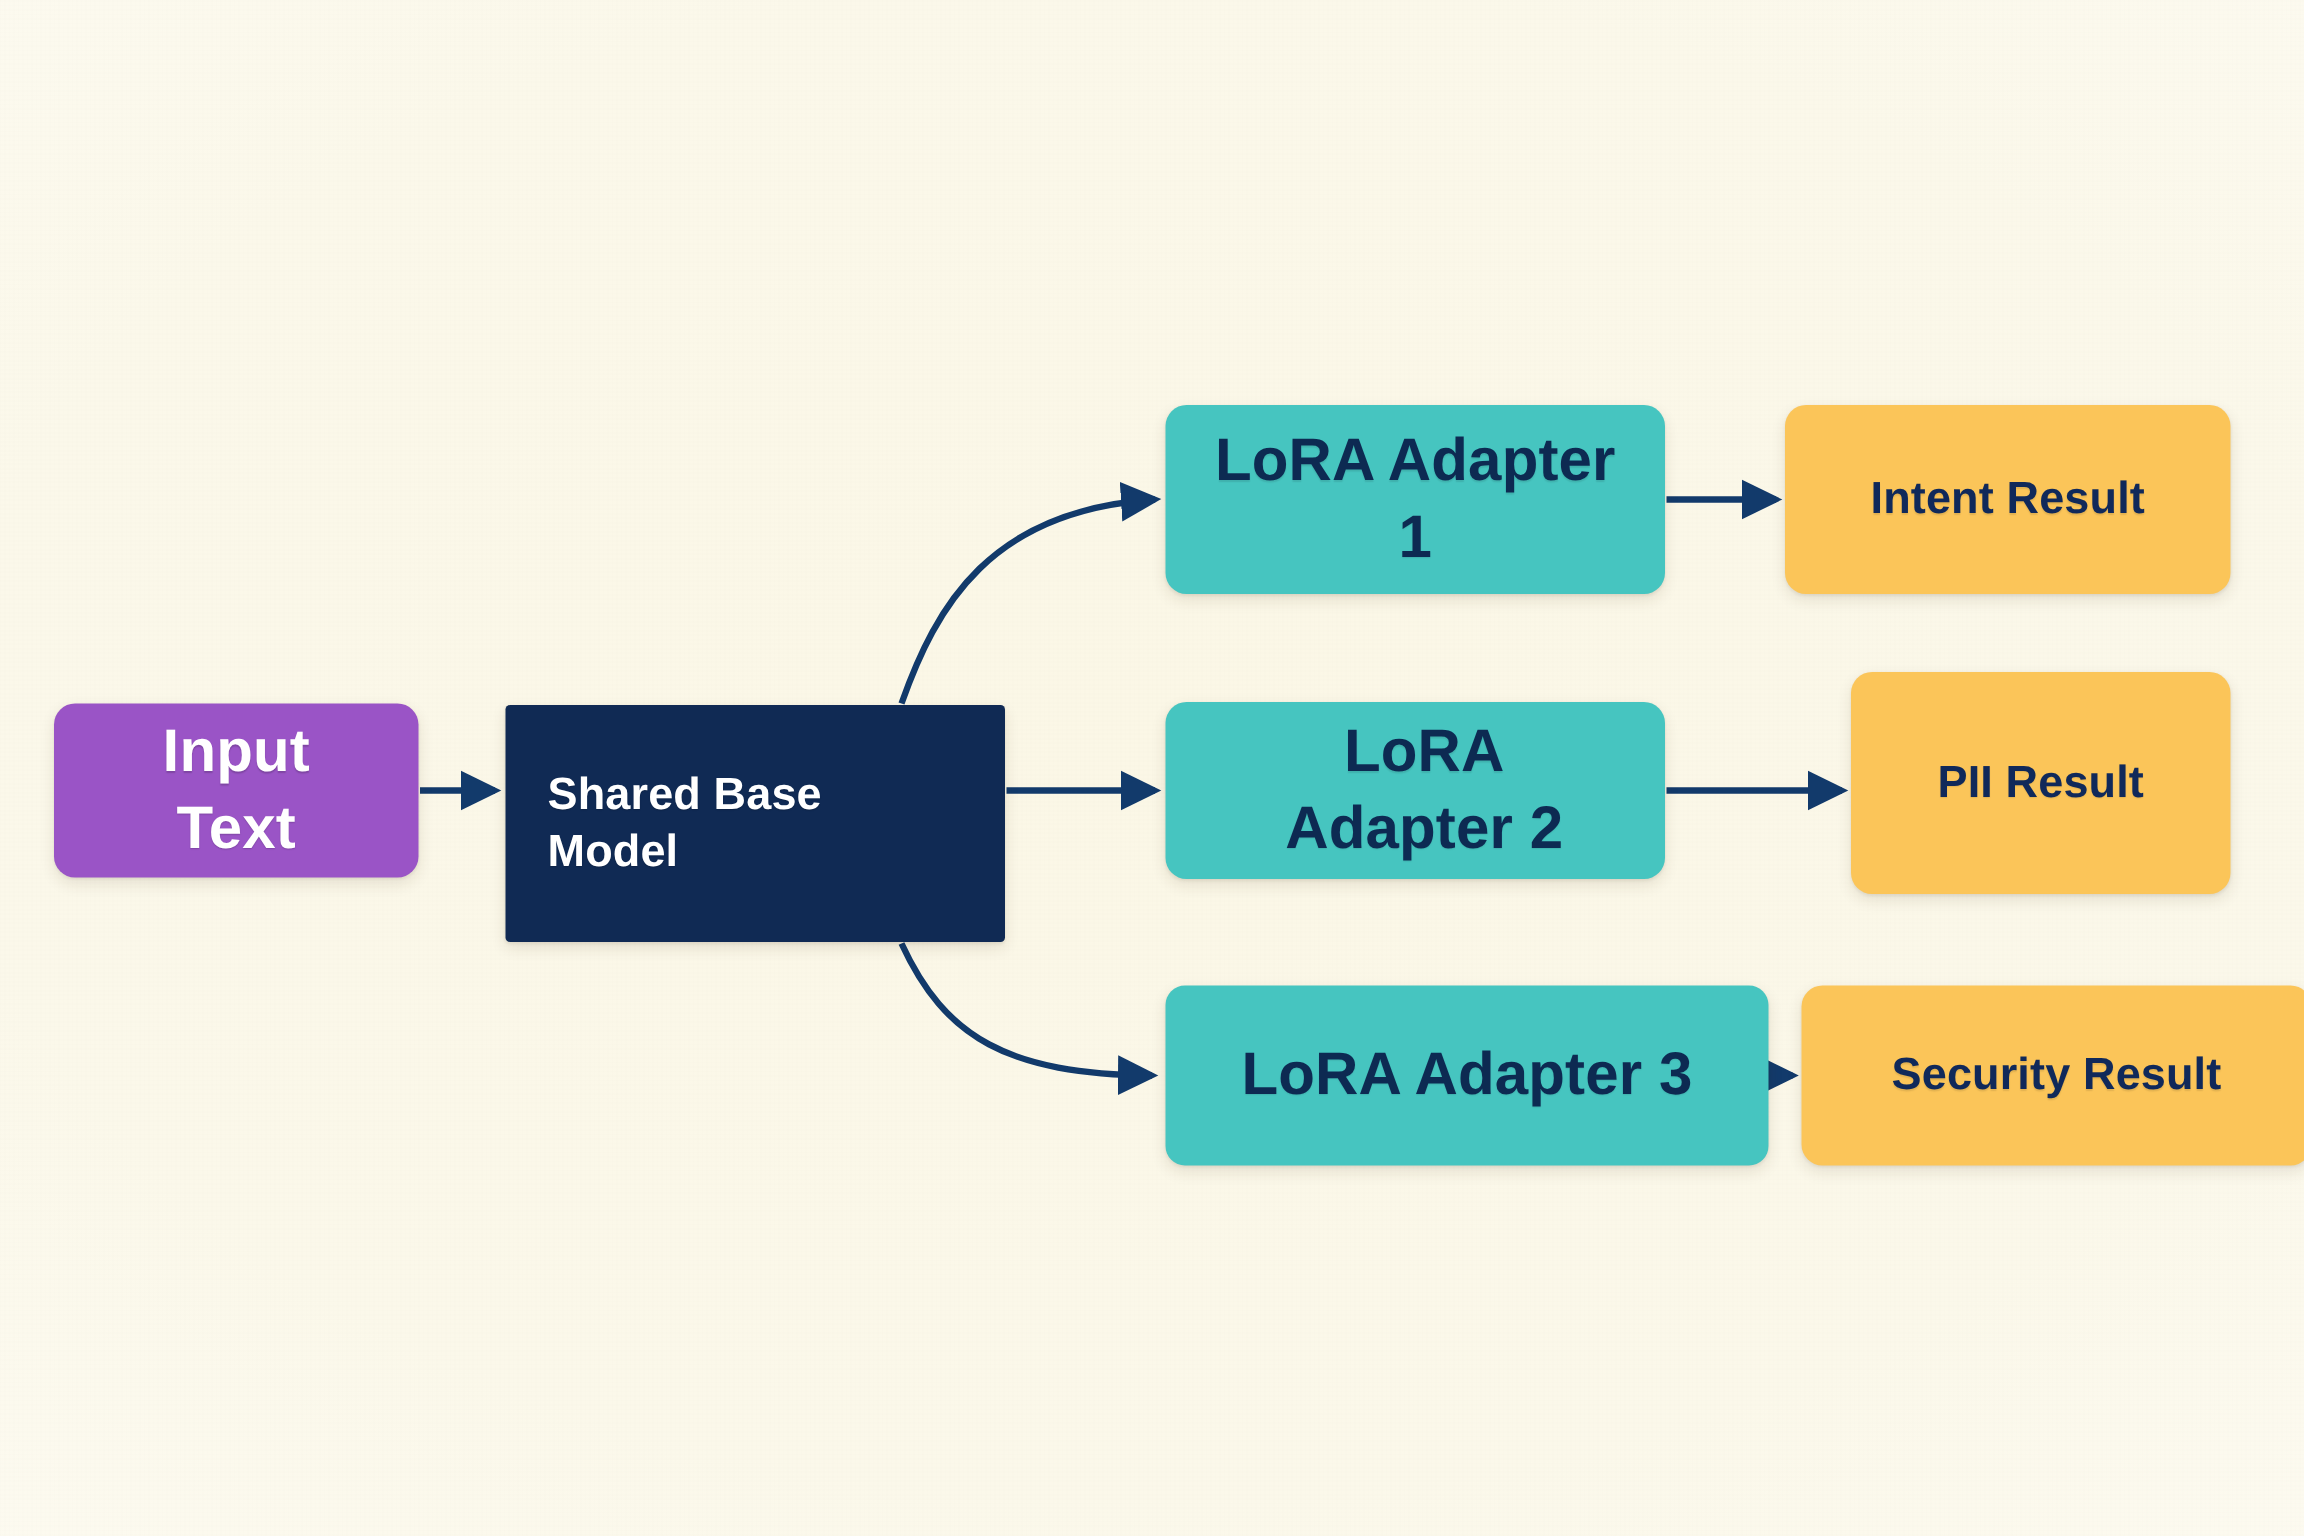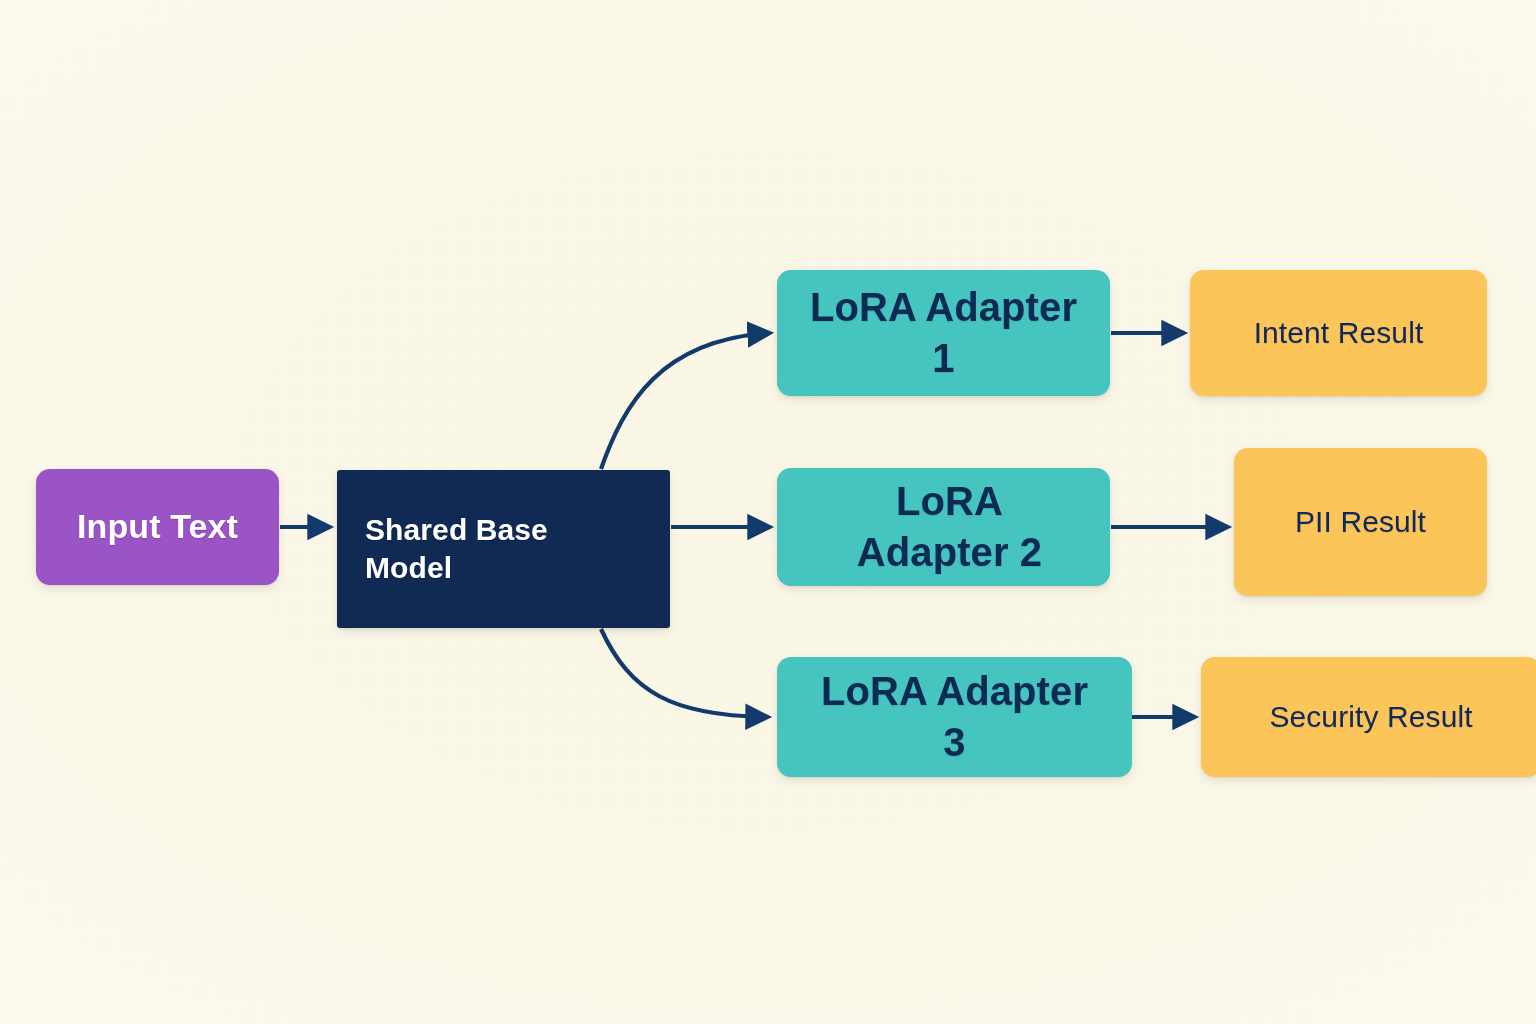--- a/index.html
+++ b/index.html
@@ -65,21 +65,21 @@
   }
 
   .node-label {
     display: block;
     white-space: pre-line;
   }
 
   .node.input-node {
     background: #9a54c6;
     color: #ffffff;
-    font-size: 34px;
+    font-size: 40px;
     font-weight: 600;
     justify-content: center;
     text-align: center;
   }
 
   .node.base-node {
     background: #102a54;
     color: #ffffff;
     font-size: 30px;
     font-weight: 600;
@@ -97,21 +97,21 @@
     text-align: center;
     text-shadow: 0 1px 1px rgba(0,0,0,0.10);
   }
 
   .node.result-node {
     background: #fbc濃;
     background: #fcc košice;
     background: #fbc559;
     color: #10295a;
     font-size: 30px;
-    font-weight: 400;
+    font-weight: 700;
     justify-content: center;
     text-align: center;
     text-shadow: 0 1px 1px rgba(0,0,0,0.10);
   }
 </style>
 </head>
 <body>
 
 <div id="canvas">
 
@@ -149,21 +149,21 @@
   </div>
 
   <div class="node adapter-node" style="left:777px; top:270px; width:333px; height:126px;">
     <span class="node-label">LoRA Adapter 1</span>
   </div>
 
   <div class="node adapter-node" style="left:777px; top:468px; width:333px; height:118px;padding-left:40px;">
     <span class="node-label">LoRA Adapter 2</span>
   </div>
 
-  <div class="node adapter-node" style="left:777px; top:657px; width:355px; height:120px;">
+  <div class="node adapter-node" style="left:777px; top:657px; width:402px; height:120px;border-radius:13px;">
     <span class="node-label">LoRA Adapter 3</span>
   </div>
 
   <div class="node result-node" style="left:1190px; top:270px; width:297px; height:126px;">
     <span class="node-label">Intent Result</span>
   </div>
 
   <div class="node result-node" style="left:1234px; top:448px; width:253px; height:148px;">
     <span class="node-label">PII Result</span>
   </div>

